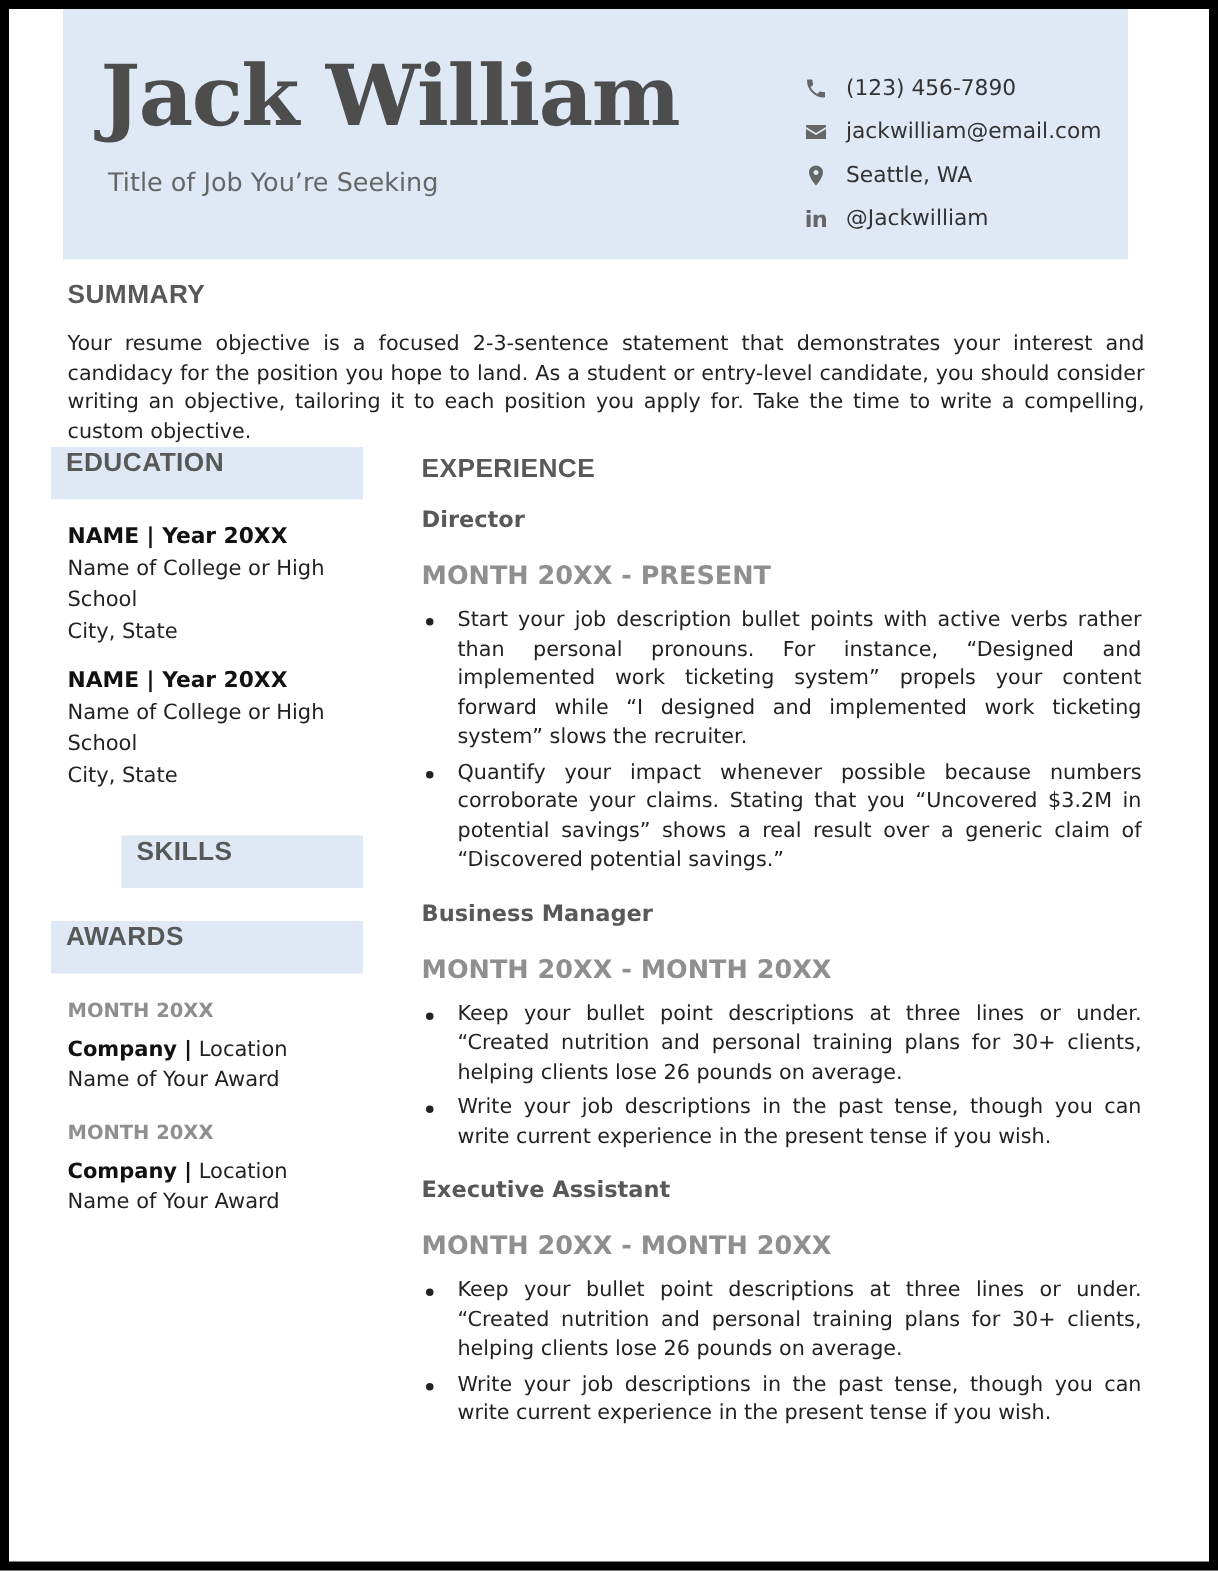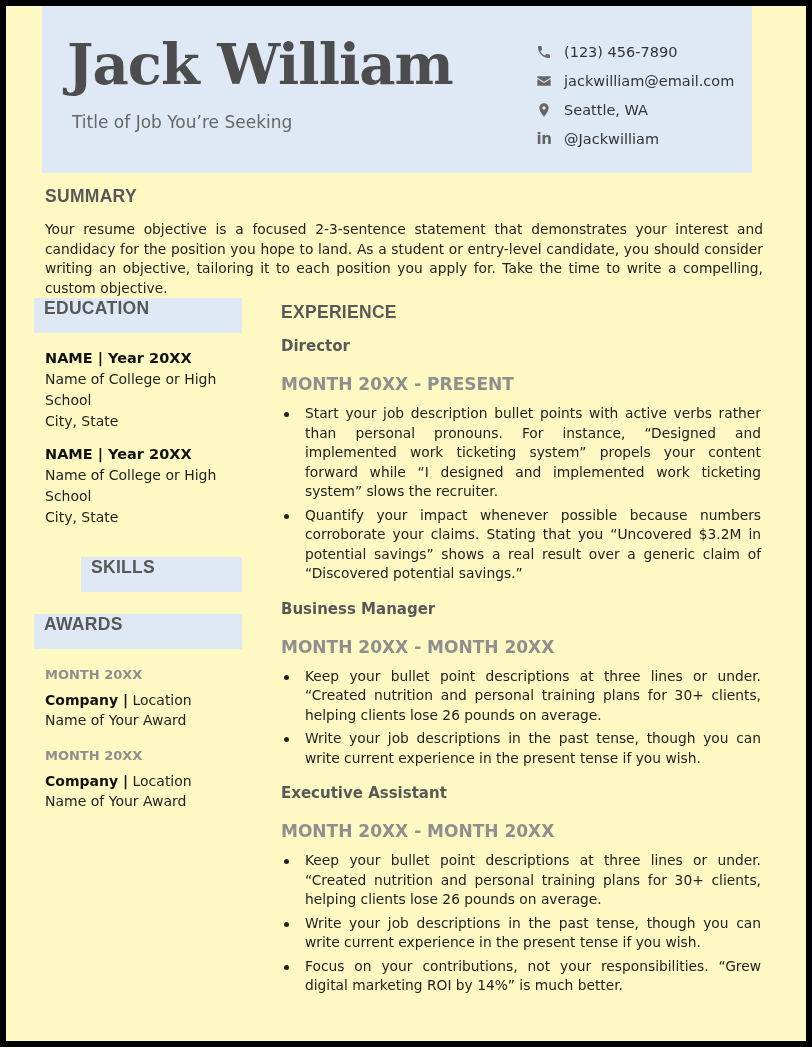--- a/index.html
+++ b/index.html
@@ -6,21 +6,21 @@
   body {
     width: 812px; height: 1047px;
     background: #000;
     position: relative;
     overflow: hidden;
   }
   .page {
     position: absolute;
     left: 6px; top: 6px;
     width: 800px; height: 1035px;
-    background: #fef9c3;
+    background: #ffffff;
     font-family: "DejaVu Sans", sans-serif;
     color: #222;
   }
   .header {
     position: absolute;
     left: 36px; top: 0;
     width: 710px; height: 167px;
     background: #dfe9f5;
   }
   .name {
@@ -40,20 +40,21 @@
     font-size: 17px;
     color: #666;
     line-height: 1.2;
   }
   .contacts {
     position: absolute;
     left: 494px; top: 38px;
   }
   .contact {
     display: flex;
+    align-items: center;
     height: 29px;
     font-size: 14.5px;
     color: #333;
   }
   .contact .ic {
     width: 16px; height: 16px;
     margin-right: 12px;
     display: inline-flex; align-items: center; justify-content: center;
   }
   .contact .ic svg { width: 16px; height: 16px; fill: #666; }
@@ -237,18 +238,17 @@
         <li>Write your job descriptions in the past tense, though you can write current experience in the present tense if you wish.</li>
       </ul>
     </div>
 
     <div class="job">
       <h3 class="job-role">Executive Assistant</h3>
       <div class="job-date">MONTH 20XX - MONTH 20XX</div>
       <ul class="bullets">
         <li>Keep your bullet point descriptions at three lines or under. “Created nutrition and personal training plans for 30+ clients, helping clients lose 26 pounds on average.</li>
         <li>Write your job descriptions in the past tense, though you can write current experience in the present tense if you wish.</li>
-        <li>Focus on your contributions, not your responsibilities. “Grew digital marketing ROI by 14%” is much better.</li>
       </ul>
     </div>
   </div>
 
 </div>
 
 </body></html>

